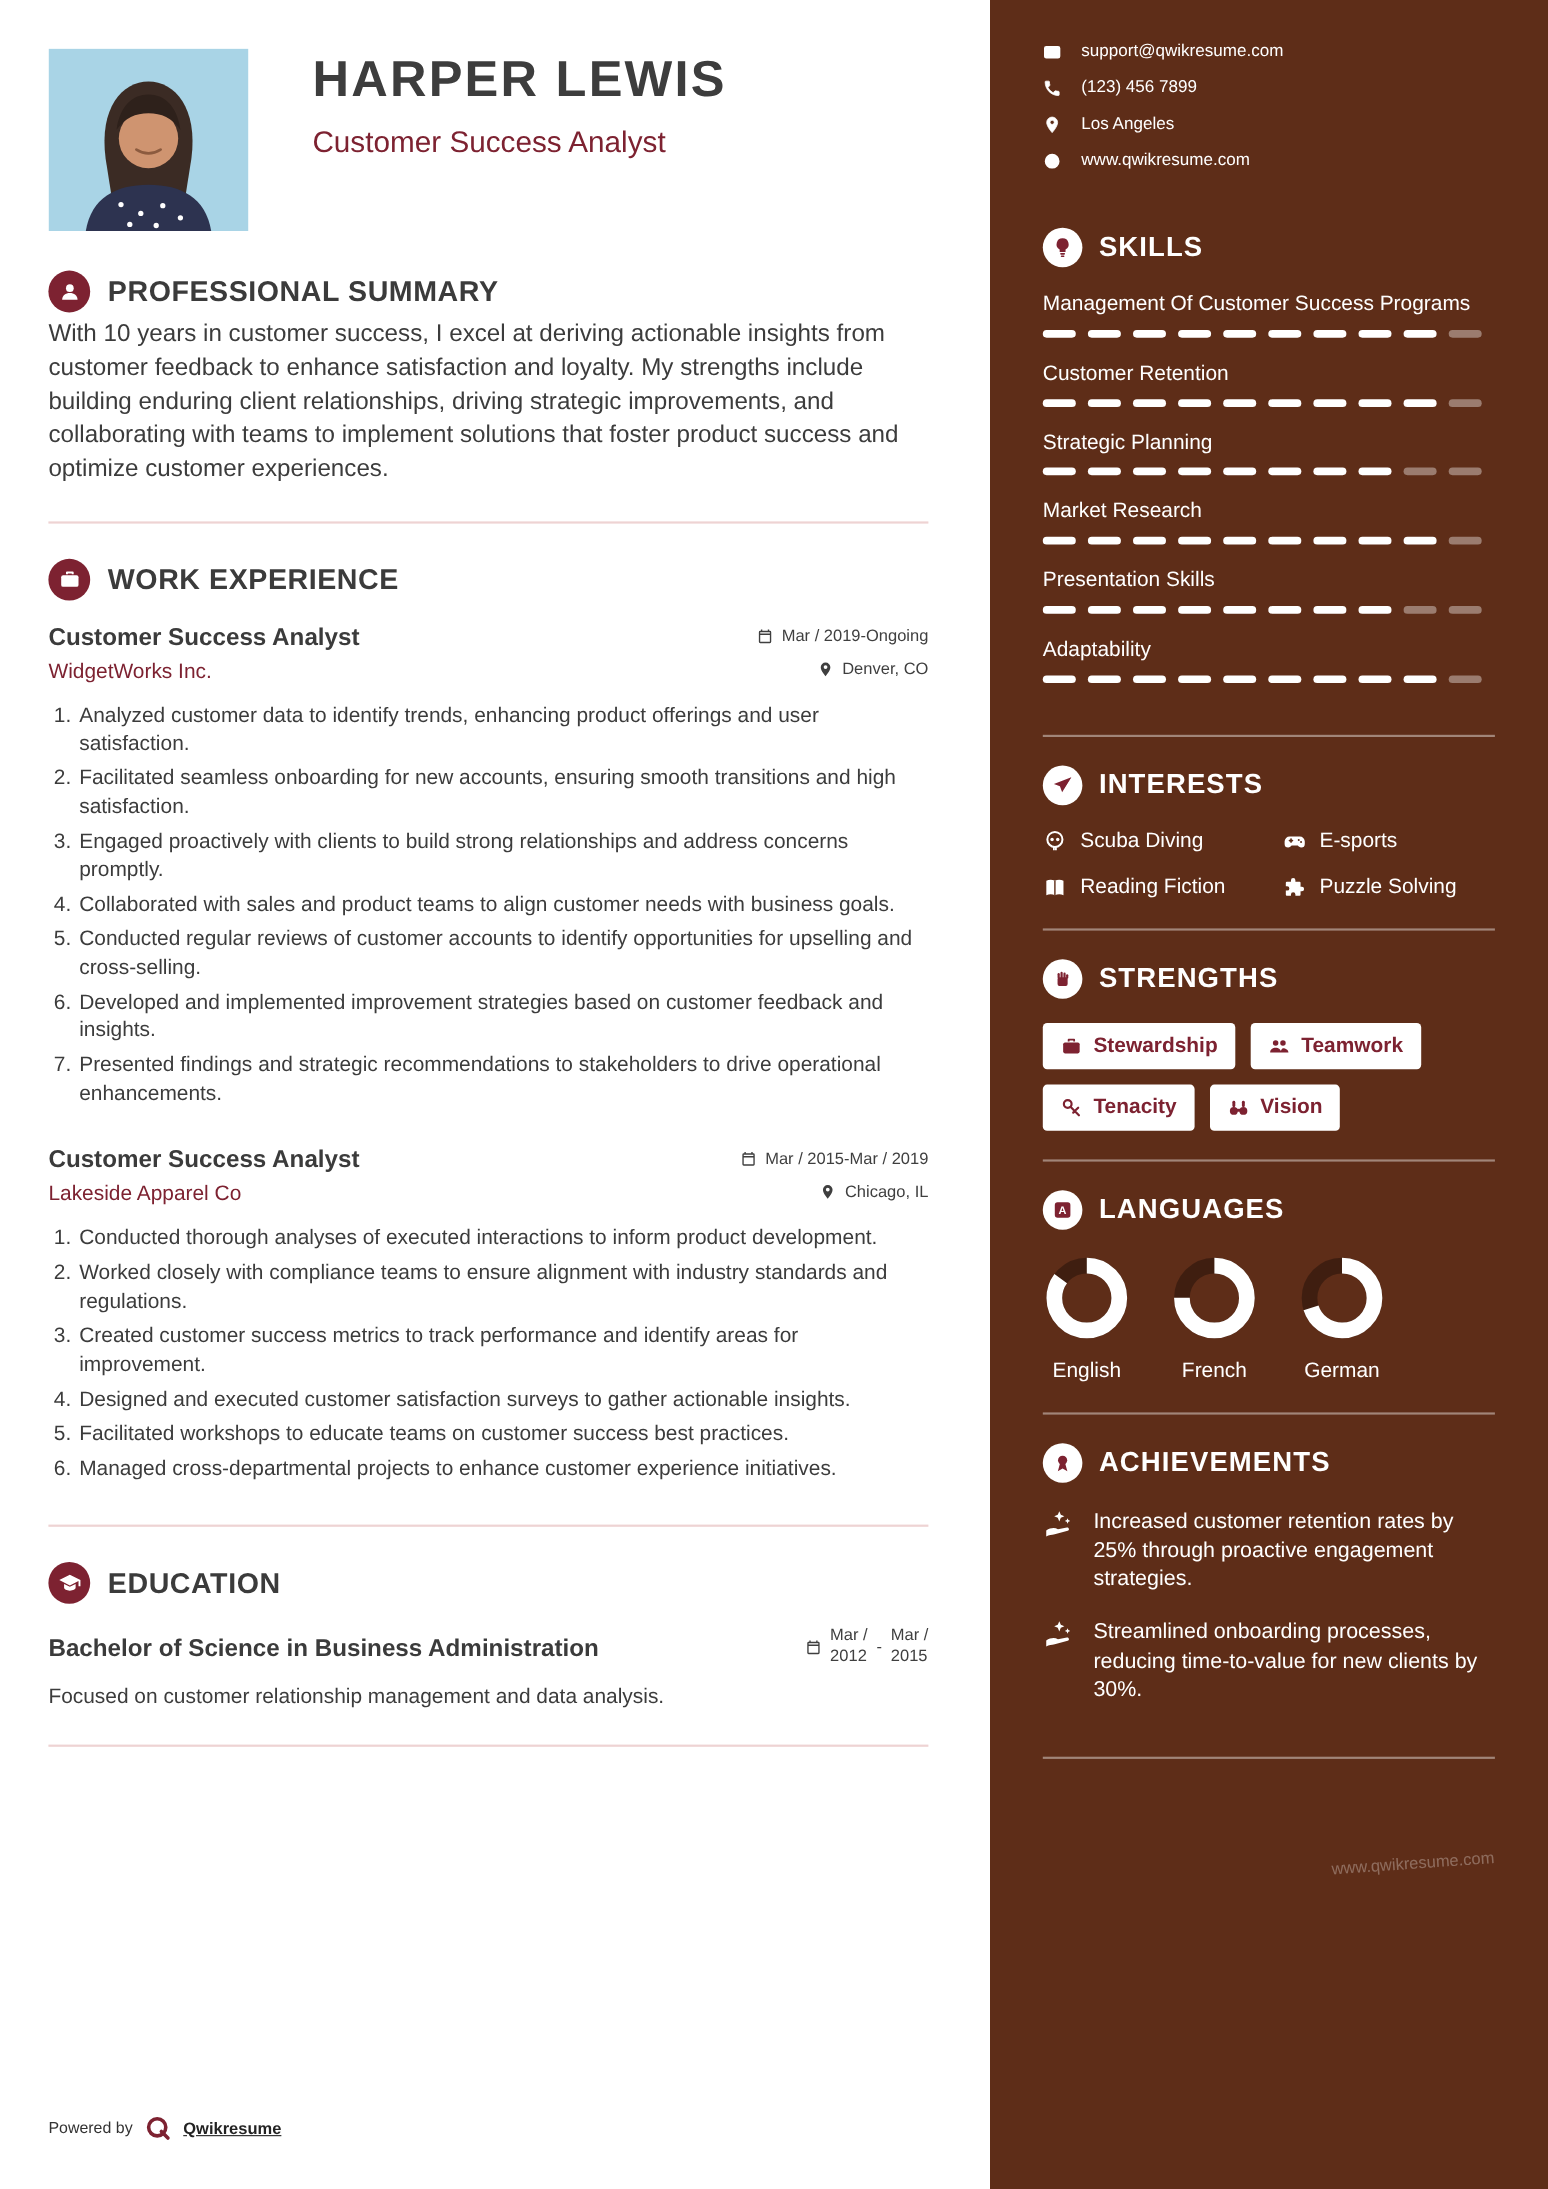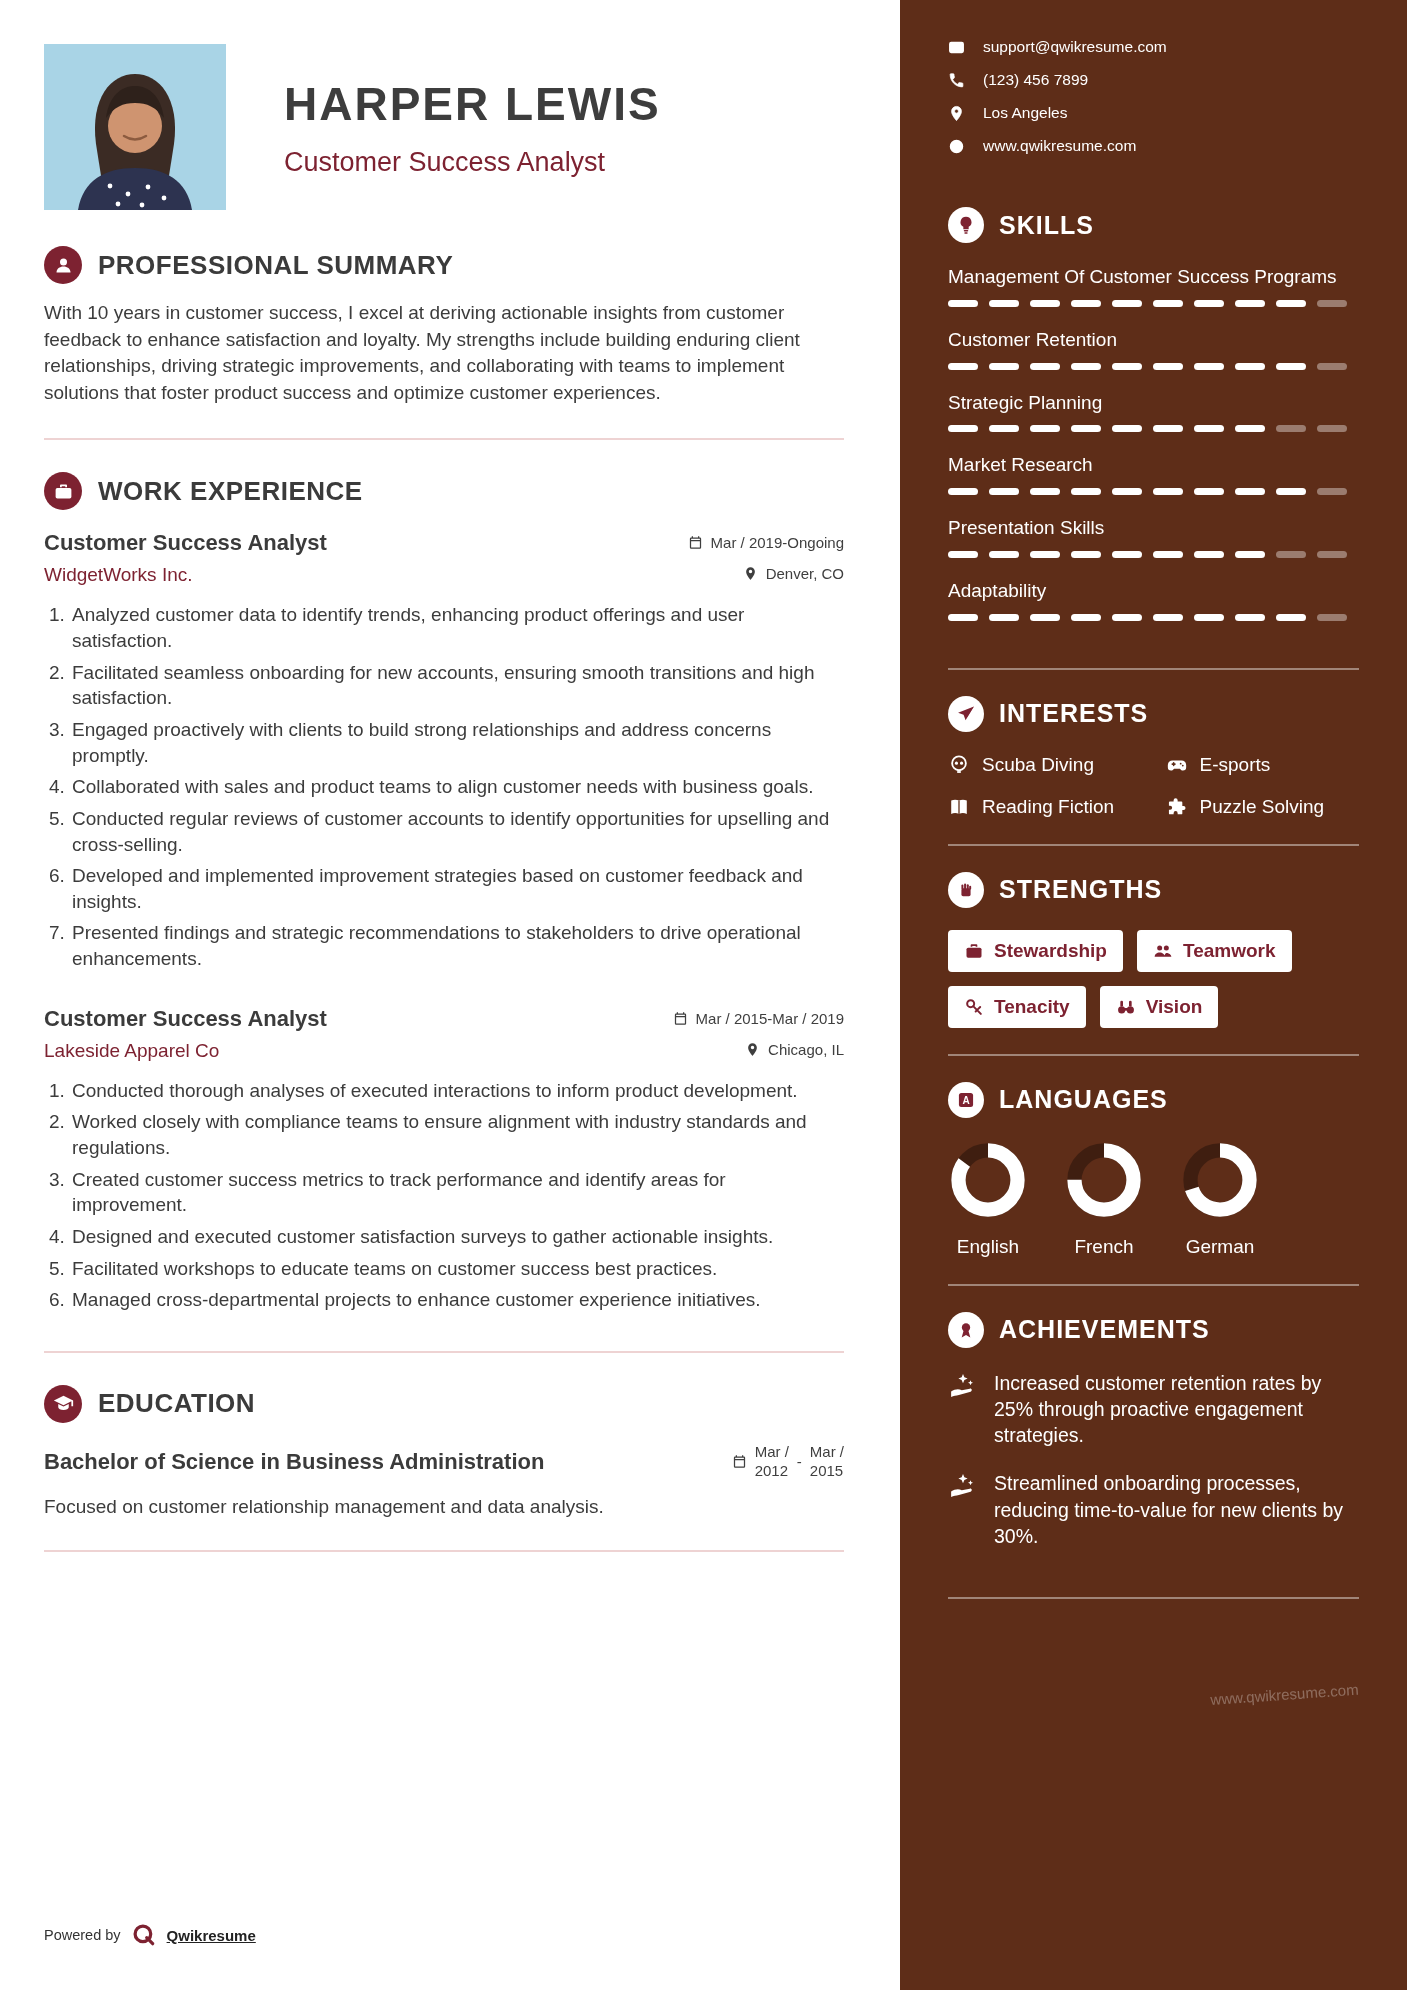--- a/index.html
+++ b/index.html
@@ -7,32 +7,32 @@
     --accent:#7d2231;
     --ink:#3c3c3c;
     --divider:#eed3d3;
   }
   *{box-sizing:border-box;margin:0;padding:0;}
   body{margin:0;background:#888;font-family:"Liberation Sans", sans-serif;}
   .page{width:1407px;height:1990px;margin:0 auto;display:flex;background:#fff;position:relative;overflow:hidden;}
 
   
   .main{width:900px;height:1990px;padding:44px 56px 36px 44px;display:flex;flex-direction:column;overflow:hidden;}
-  .header{display:flex;align-items:center;gap:58px;margin-bottom:36px;}
+  .header{display:flex;align-items:flex-start;gap:58px;margin-bottom:36px;}
   .photo{width:182px;height:166px;flex:none;overflow:hidden;}
   .photo svg{display:block;width:100%;height:100%;}
   .name{font-size:46px;font-weight:bold;color:#3d3d3d;letter-spacing:2px;margin-bottom:16px;}
   .title-main{font-size:27px;color:var(--accent);}
 
   .sec-head{display:flex;align-items:center;gap:16px;}
   .sec-icon{width:38px;height:38px;border-radius:50%;background:var(--accent);display:flex;align-items:center;justify-content:center;flex:none;}
   .sec-icon svg{width:21px;height:21px;fill:#fff;}
   .sec-title{font-size:26px;font-weight:bold;color:#3b3b3b;letter-spacing:0.5px;}
 
-  .summary-text{margin-top:16px;font-size:19px;line-height:1.4;color:var(--ink);}
+  .summary-text{margin-top:4px;font-size:22px;line-height:1.4;color:var(--ink);}
 
   .divider{height:2px;background:var(--divider);margin:32px 0;flex:none;}
 
   .job{margin-top:20px;}
   .job-row{display:flex;justify-content:space-between;align-items:baseline;}
   .job-title{font-size:22px;font-weight:bold;color:#3b3b3b;}
   .job-meta{display:flex;align-items:center;gap:8px;font-size:15px;color:#3f3f3f;flex:none;}
   .job-meta svg{width:15px;height:15px;fill:#3f3f3f;flex:none;}
   .company{color:var(--accent);font-size:19px;margin-top:8px;display:flex;justify-content:space-between;align-items:baseline;}
   ol.bullets{margin:16px 0 0;padding-left:26px;font-size:19px;line-height:1.35;color:var(--ink);}

